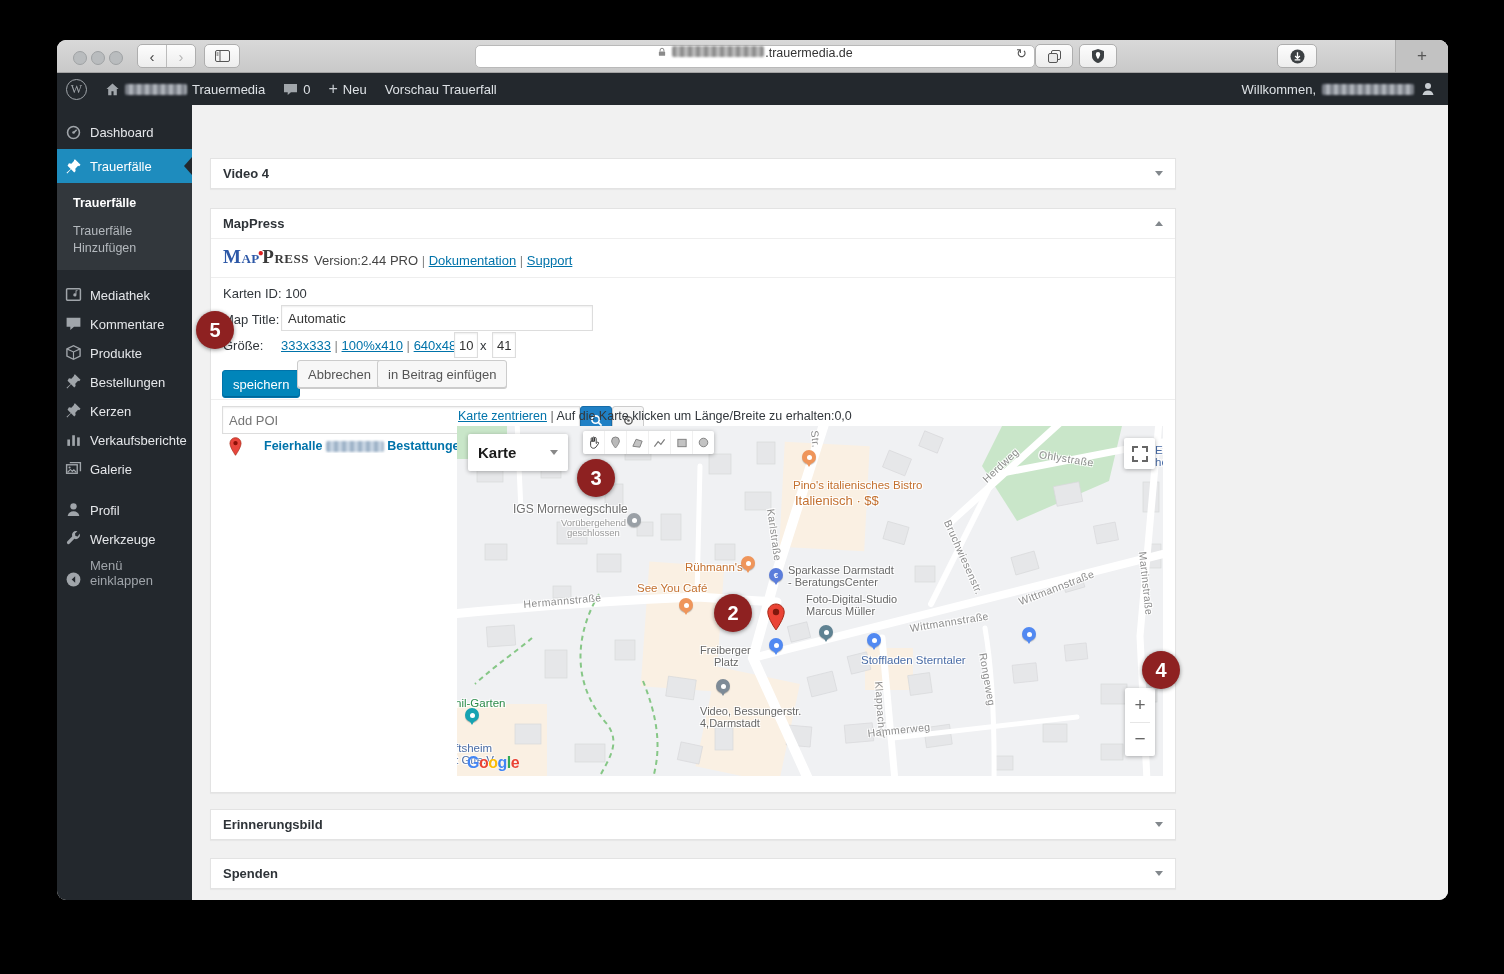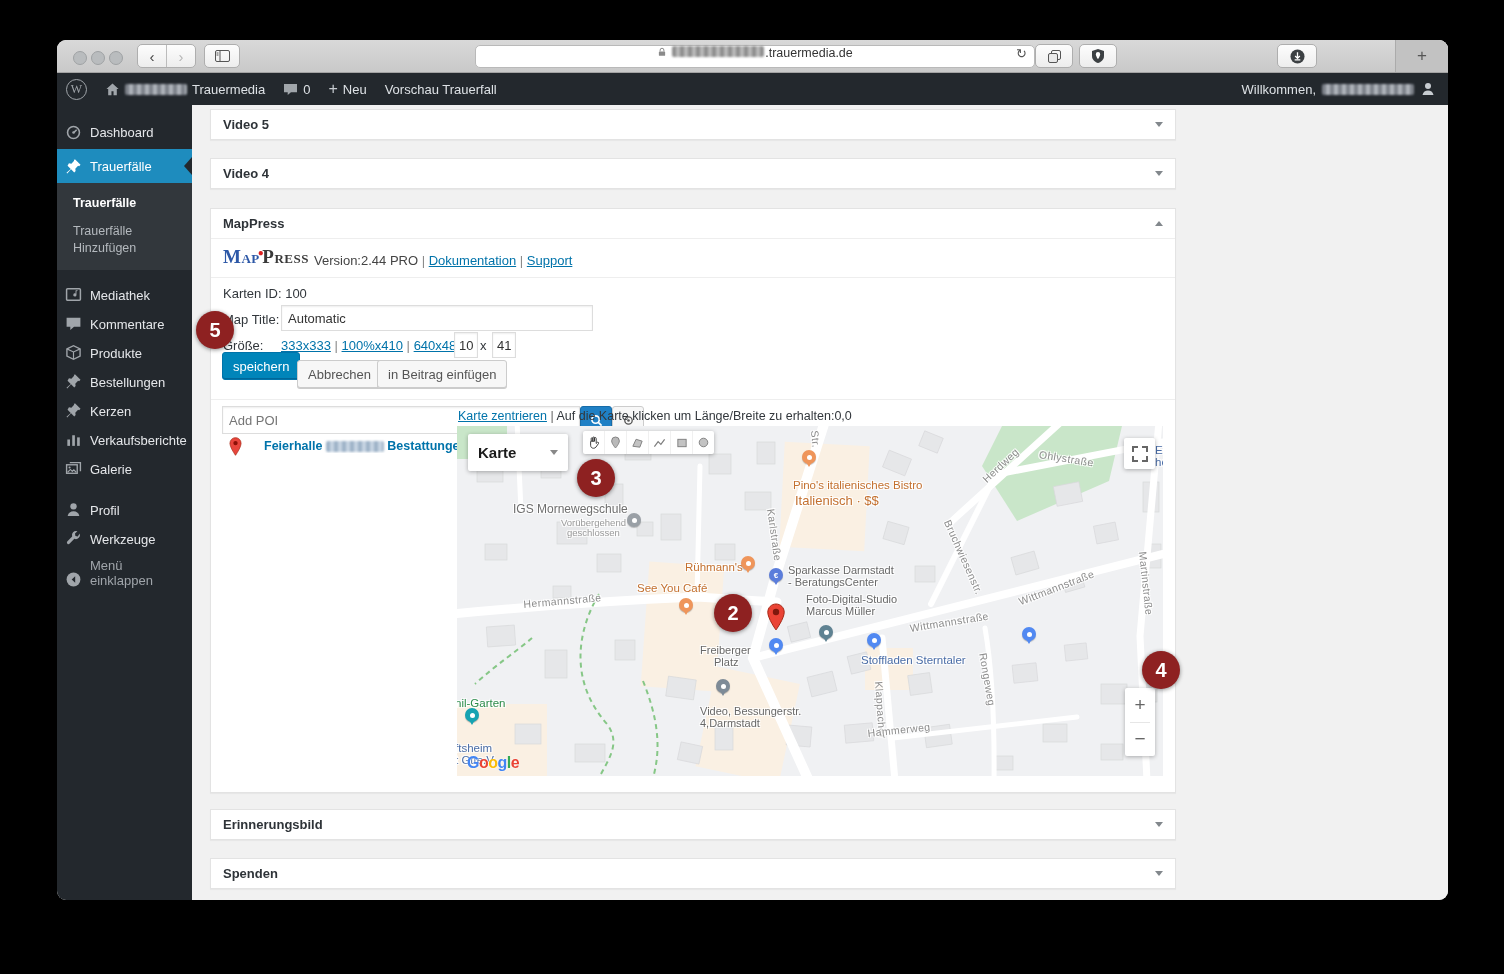--- a/index.html
+++ b/index.html
@@ -355,26 +355,20 @@
                   <path d="M9.6 4.9L6.3 8l3.3 3.1z" fill="#23282d"></path>
                 </svg>
             </span>
             <span>Menü einklappen</span>
           </li>
         </ul>
       </aside>
 
       <main class="content">
 
-        <section class="panel" style="top:4px">
-          <div class="ph">
-            <span>Video 5</span>
-            <span class="tog down"></span>
-          </div>
-        </section>
 
         <section class="panel" style="top:53px">
           <div class="ph">
             <span>Video 4</span>
             <span class="tog down"></span>
           </div>
         </section>
 
         <section class="panel" style="top:103px">
           <div class="ph">
@@ -407,21 +401,21 @@
               <a class="lnk">333x333</a>
               <span style="color:#888"> <span>|</span> </span>
               <a class="lnk">100%x410</a>
               <span style="color:#888"> <span>|</span> </span>
               <a class="lnk">640x480</a>
             </div>
             <input class="tin" style="position: absolute; left: 243px; top: 93px; width: 14px; padding: 2px 4px;" value="100">
             <span style="position:absolute;left:269px;top:99px">x</span>
             <input class="tin" style="position: absolute; left: 281px; top: 93px; width: 14px; padding: 2px 4px;" value="410">
 
-            <button class="btn primary" style="position:absolute;left:11px;top:113px">speichern</button>
+            <button class="btn primary" style="position:absolute;left:11px;top:131px">speichern</button>
             <button class="btn sec" style="position:absolute;left:86px;top:121px">Abbrechen</button>
             <button class="btn sec" style="position:absolute;left:166px;top:121px">in Beitrag einfügen</button>
 
             <div class="hr" style="top:160px"></div>
 
             <input class="tin" style="position: absolute; left: 11px; top: 167px; width: 344px; height: 22px;" placeholder="Add POI">
             <div class="searchbtn" style="left:369px;top:167px">
               <svg width="13" height="13" viewBox="0 0 14 14">
                 <circle cx="6" cy="6" r="4" fill="none" stroke="#fff" stroke-width="1.8"></circle>
                 <line x1="9" y1="9" x2="12.5" y2="12.5" stroke="#fff" stroke-width="1.8"></line>

